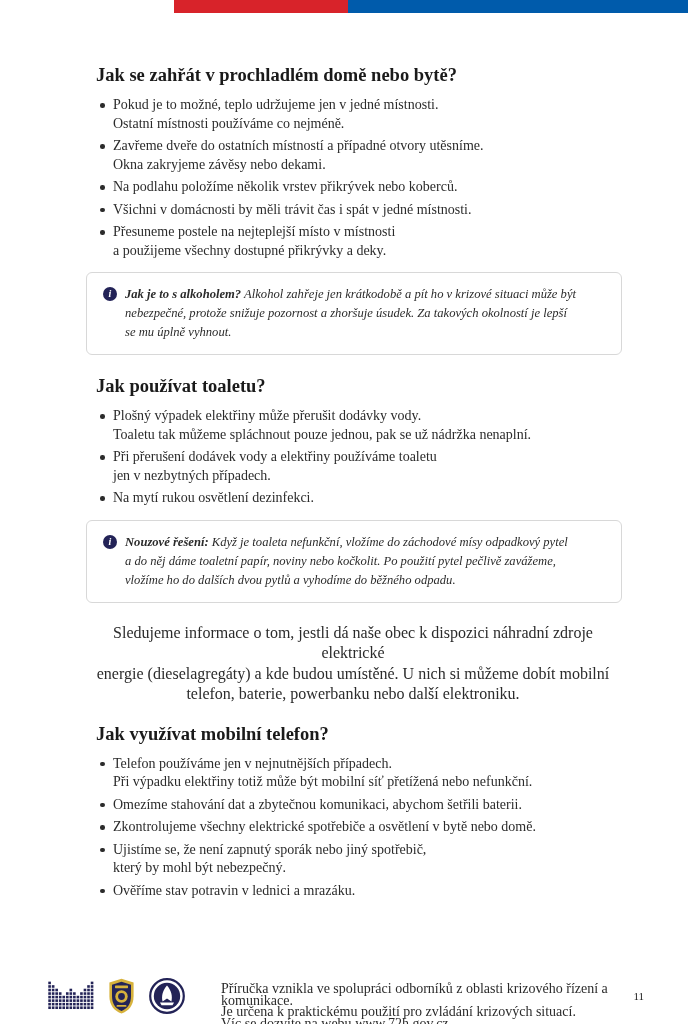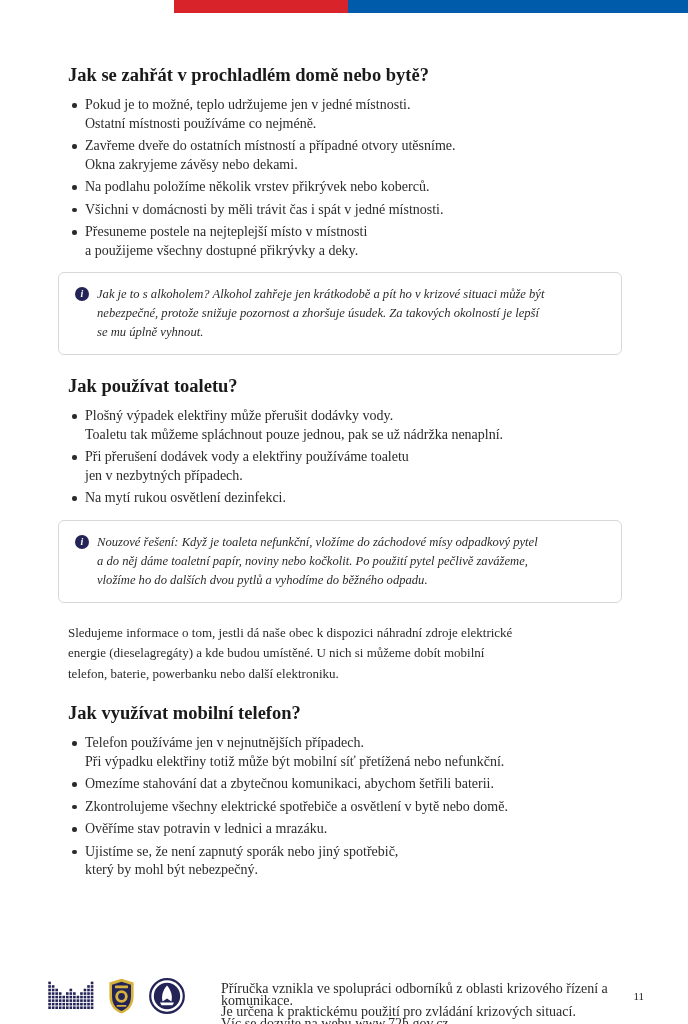--- a/index.html
+++ b/index.html
@@ -16,21 +16,21 @@
   }
   .top-bar {
     position: absolute;
     top: 0; left: 0;
     width: 688px; height: 13px;
     background: linear-gradient(to right,
       #ffffff 0px, #ffffff 174px,
       #d8232a 174px, #d8232a 348px,
       #005bab 348px, #005bab 688px);
   }
-  .content { padding: 64px 78px 0 68px; }
+  .content { padding: 64px 78px 0 68px; margin-left: 28px; }
   .content h2 {
     font-size: 18.5px;
     line-height: 22px;
     font-weight: bold;
     color: #1a1a1a;
     margin: 18px 0 10px 0;
   }
   .content > h2:first-child { margin-top: 0; }
   ul.bullets {
     list-style: none;
@@ -78,26 +78,27 @@
     text-align: center;
   }
   .info-text {
     margin: 0;
     font-style: italic;
     font-size: 12.6px;
     line-height: 19px;
     color: #2b2b2b;
     white-space: pre-line;
   }
-  .info-text strong { font-weight: normal; }
+  .info-text strong { font-weight: bold; }
   .paragraph {
     margin: 14px 0 0 0;
-    font-size: 13px;
+    font-size: 16px;
     line-height: 20.5px;
     white-space: pre-line;
+    text-align: center;
   }
   .footer {
     position: absolute;
     left: 48px;
     right: 44px;
     top: 962px;
     display: flex;
     align-items: center;
   }
   .footer .logo { flex: 0 0 auto; margin-right: 14px; }
@@ -170,23 +171,23 @@
 
     <h2>Jak využívat mobilní telefon?</h2>
     <ul class="bullets">
       <li>Telefon používáme jen v nejnutnějších případech.
 Při výpadku elektřiny totiž může být mobilní síť přetížená nebo nefunkční.</li>
       <li>Omezíme stahování dat a zbytečnou komunikaci, abychom šetřili baterii.</li>
     </ul>
 
     <ul class="bullets">
       <li>Zkontrolujeme všechny elektrické spotřebiče a osvětlení v bytě nebo domě.</li>
-      <li>Ověříme stav potravin v lednici a mrazáku.</li>
       <li>Ujistíme se, že není zapnutý sporák nebo jiný spotřebič,
 který by mohl být nebezpečný.</li>
+      <li>Ověříme stav potravin v lednici a mrazáku.</li>
     </ul>
 
   </div>
 
   <div class="footer">
     <span class="logo">
       <svg id="dotlogo" width="46" height="29" viewBox="0 0 13 8" xmlns="http://www.w3.org/2000/svg">
           <rect x="0.08" y="0.08" width="0.74" height="0.74" fill="#232357"></rect>
           <rect x="12.08" y="0.08" width="0.74" height="0.74" fill="#232357"></rect>
           <rect x="0.08" y="1.08" width="0.74" height="0.74" fill="#232357"></rect>

